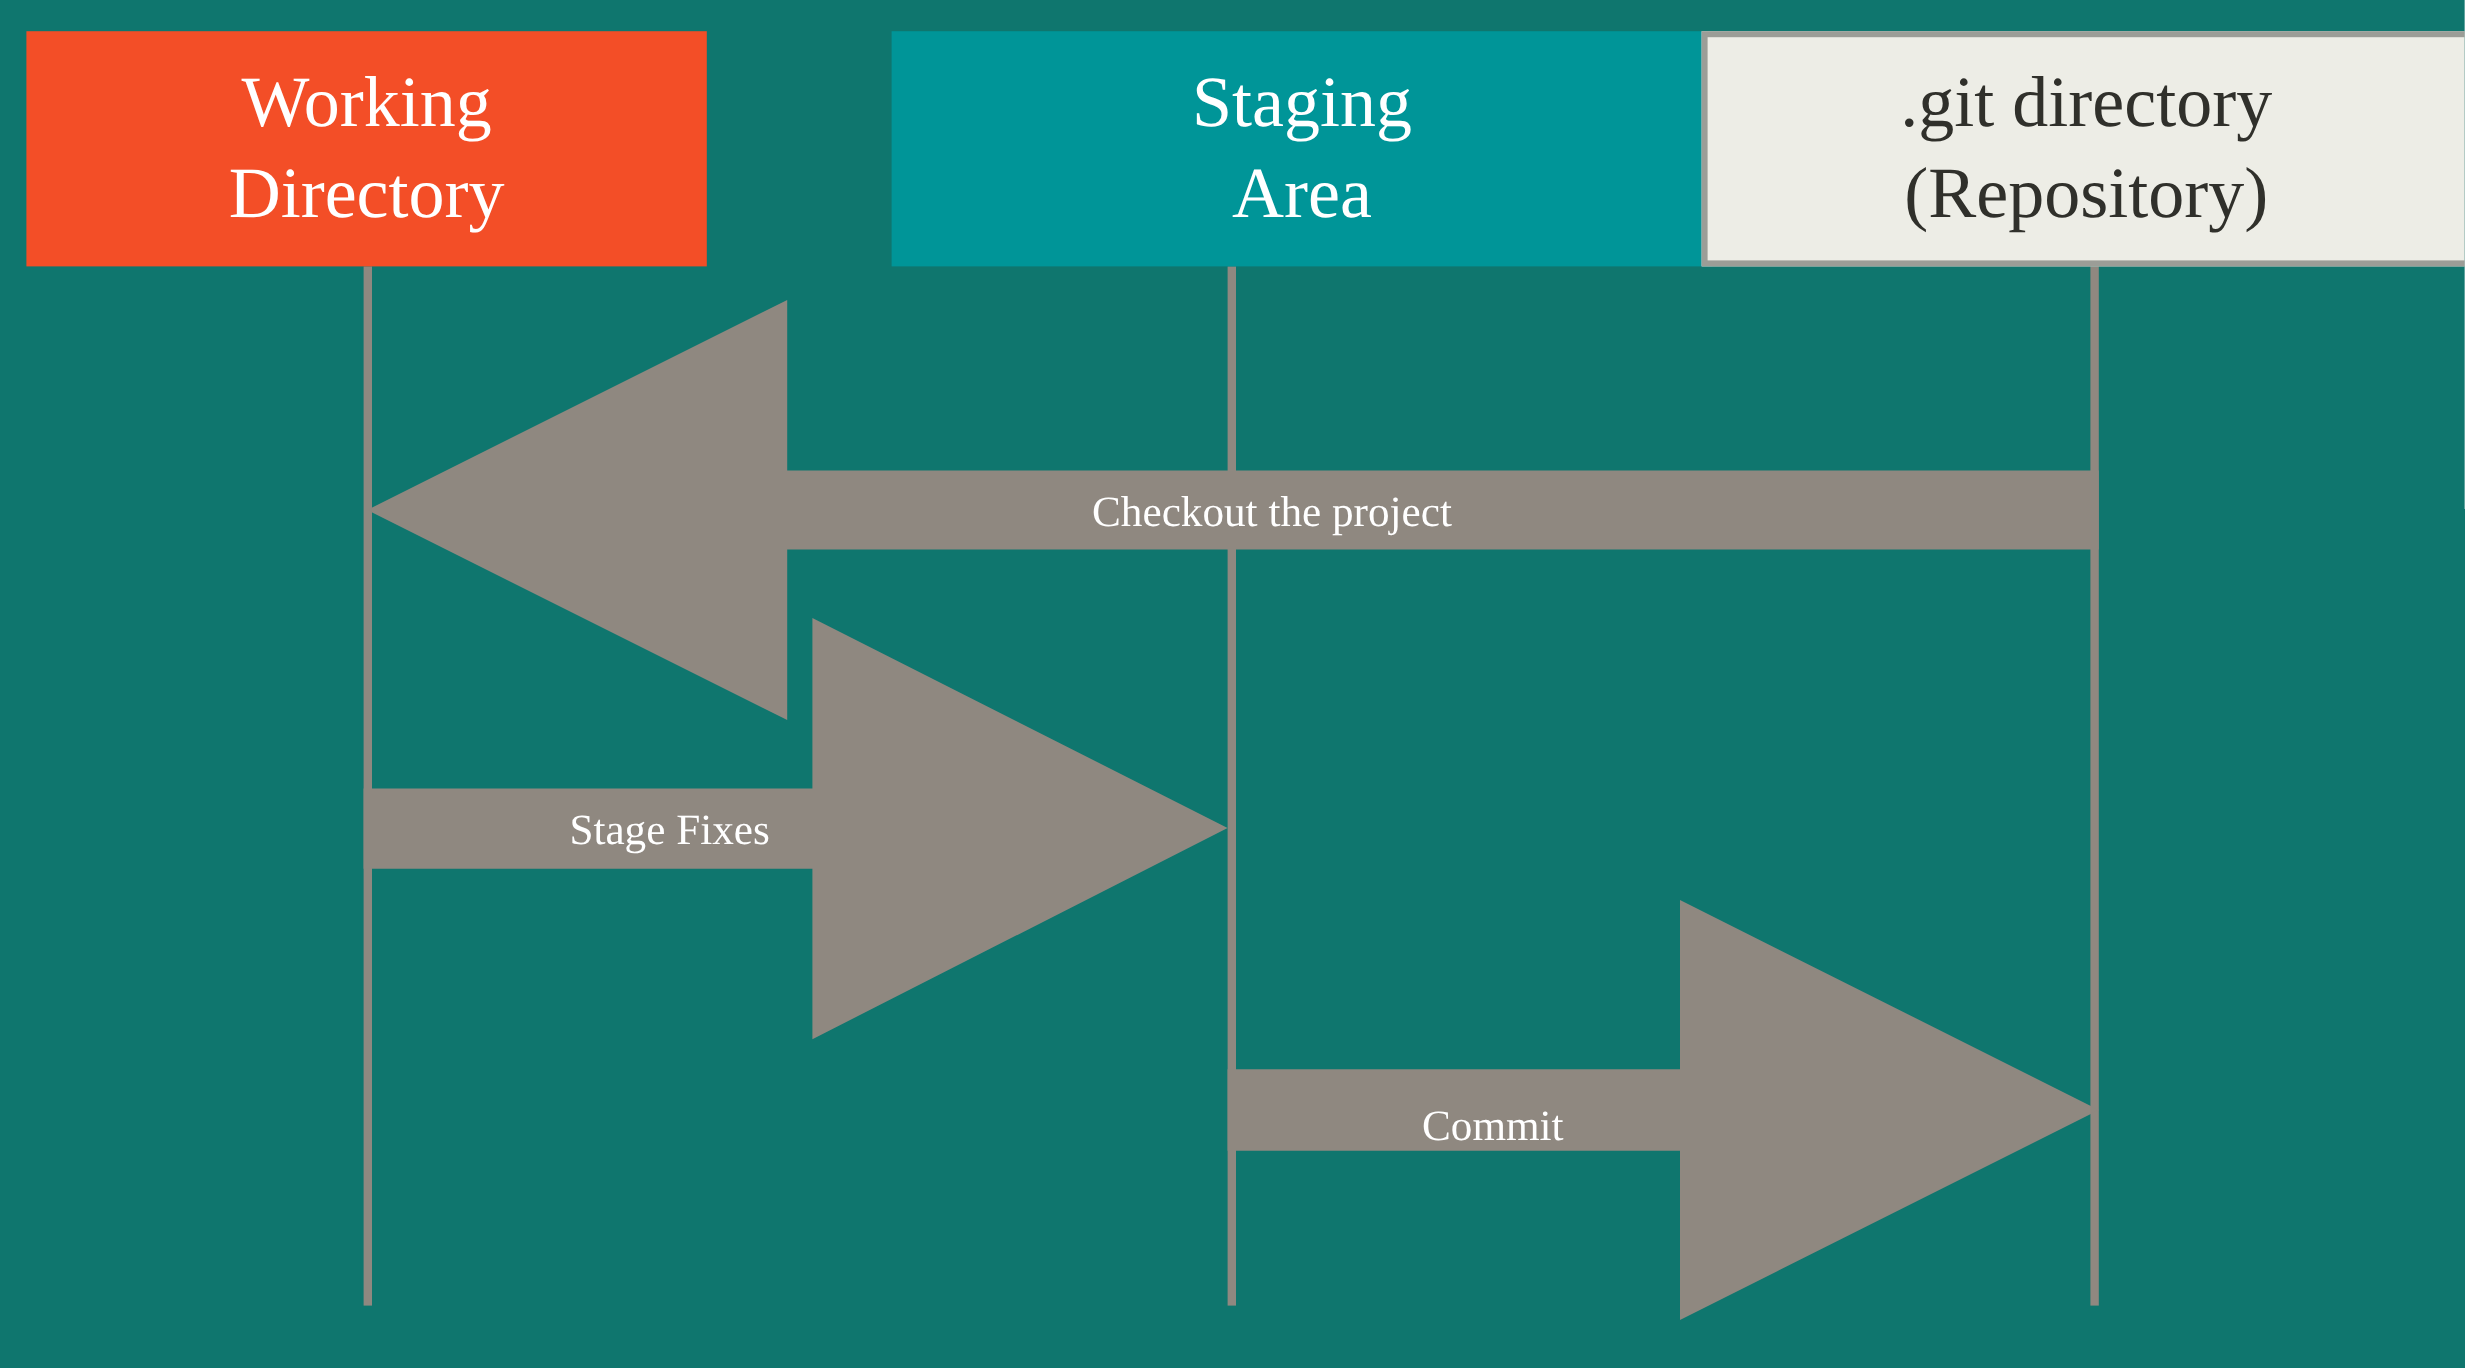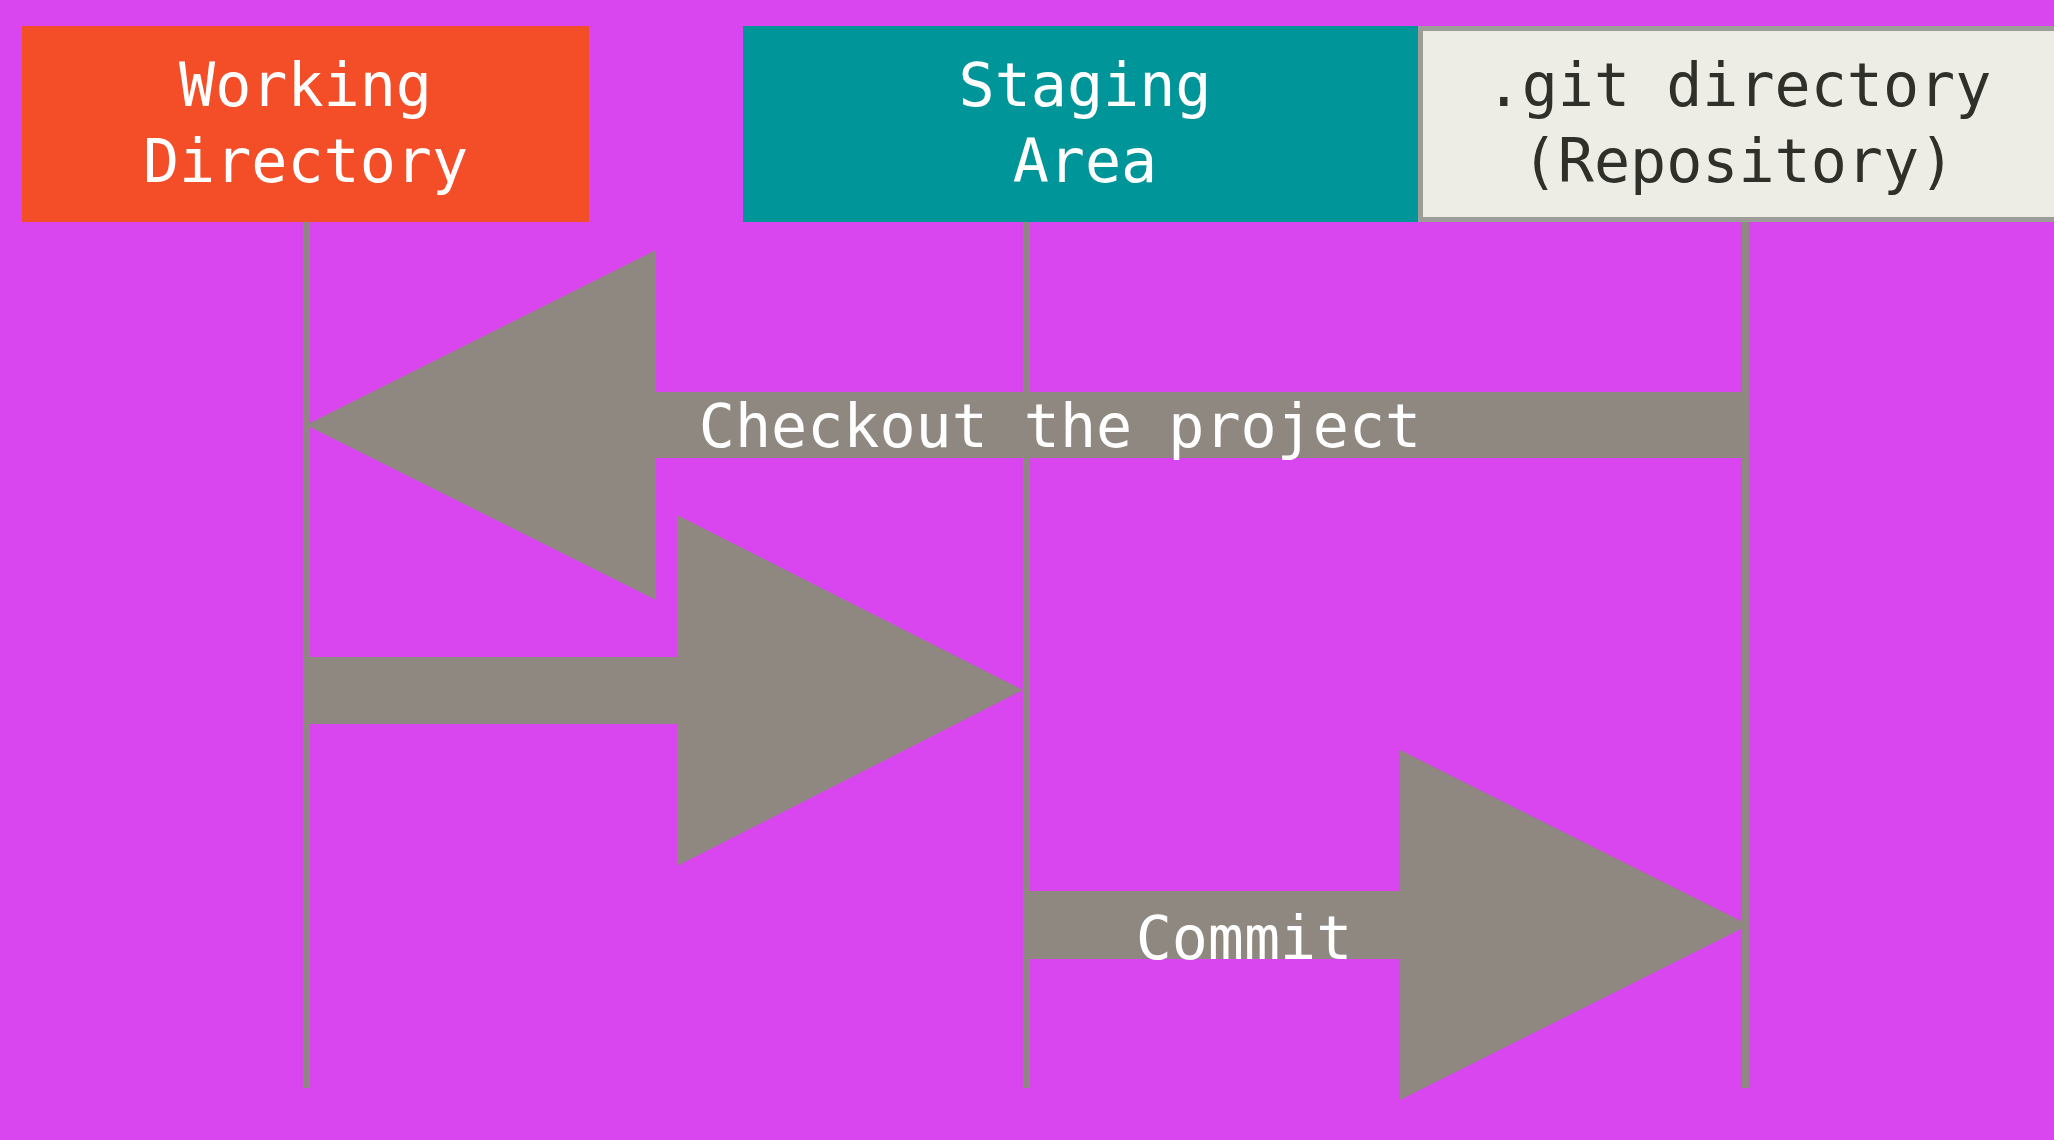--- a/index.html
+++ b/index.html
@@ -5,22 +5,23 @@
   html, body {
     margin: 0;
     padding: 0;
     background: #ffffff;
     font-family: "DejaVu Sans Mono", "Liberation Mono", monospace;
   }
   .canvas {
     position: relative;
     width: 2054px;
     height: 1140px;
-    background: #d946ef;
+    background: #0f766e;
     overflow: hidden;
+    font-family: Liberation Serif, serif;
   }
   .col-box {
     position: absolute;
     top: 26px;
     height: 196px;
     box-sizing: border-box;
     display: flex;
     align-items: center;
     justify-content: center;
     text-align: center;
@@ -38,21 +39,21 @@
     left: 0; top: 0;
     width: 2054px;
     height: 1140px;
   }
   .lifeline { fill: var(--arrow-gray, #8F8880); }
   .arrow    { fill: var(--arrow-gray, #8F8880); }
   .arrow-label {
     position: absolute;
     transform: translate(-50%, -50%);
     color: #ffffff;
-    font-size: 60px;
+    font-size: 36px;
     white-space: nowrap;
   }
 </style>
 </head>
 <body>
 
 <div class="canvas">
 
   <svg class="overlay-svg" viewBox="0 0 2054 1140">
 
@@ -74,15 +75,16 @@
   <div class="col-box staging">
     <span>Staging
 Area</span>
   </div>
   <div class="col-box gitdir">
     <span>.git directory
 (Repository)</span>
   </div>
 
   <div class="arrow-label" style="left:1060px; top:426px;">Checkout the project</div>
+  <div class="arrow-label" style="left:558px; top:691px;">Stage Fixes</div>
   <div class="arrow-label" style="left:1244px; top:925px;margin-top:13px;">Commit</div>
 
 </div>
 
 </body></html>

